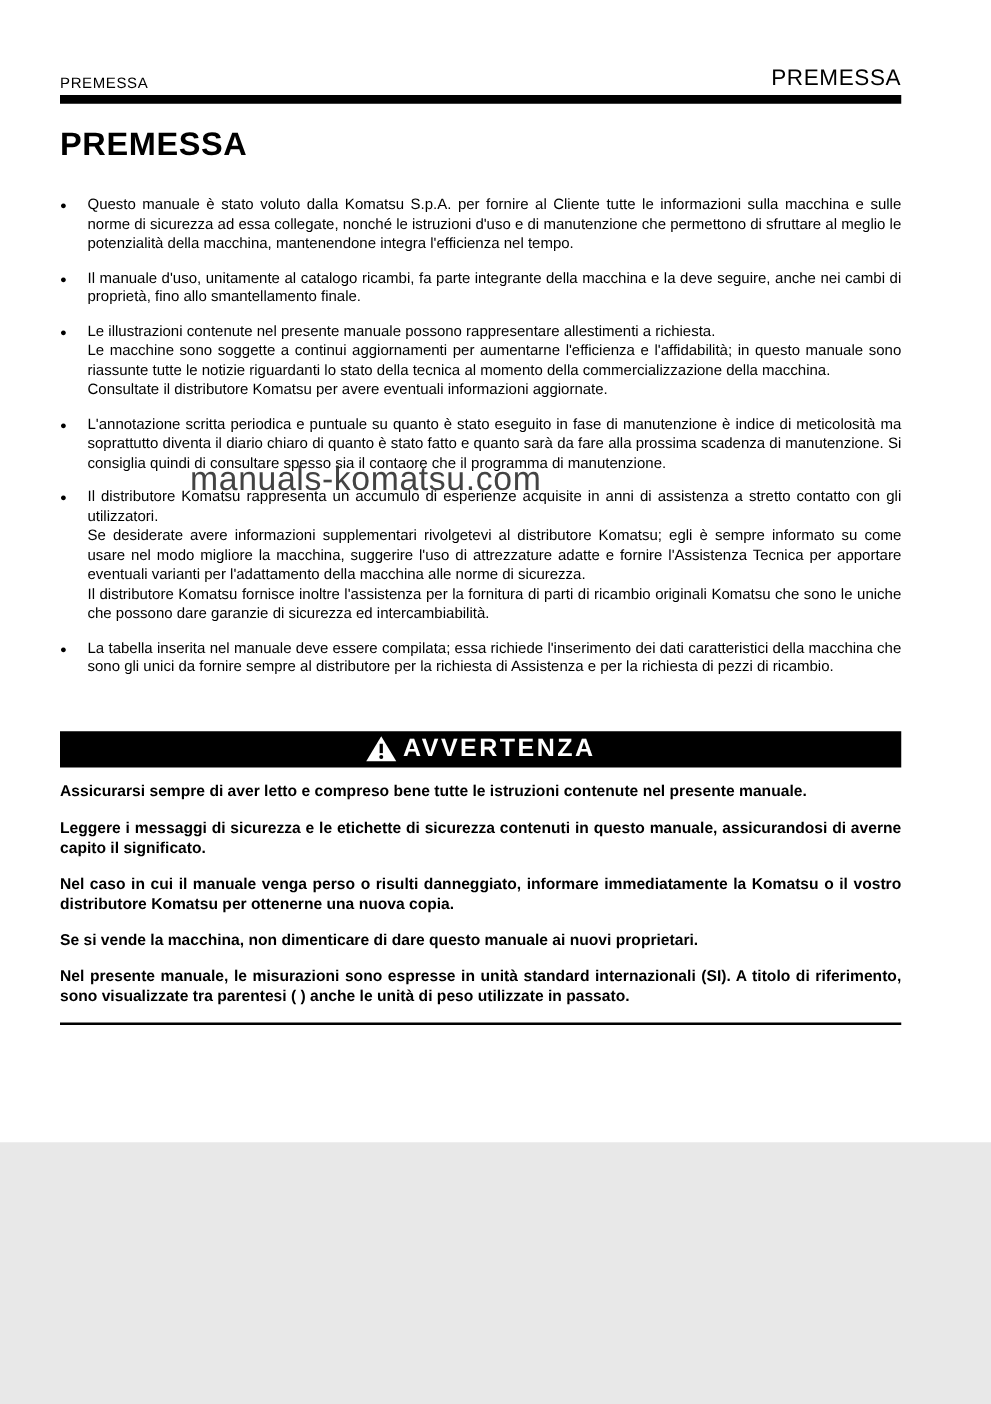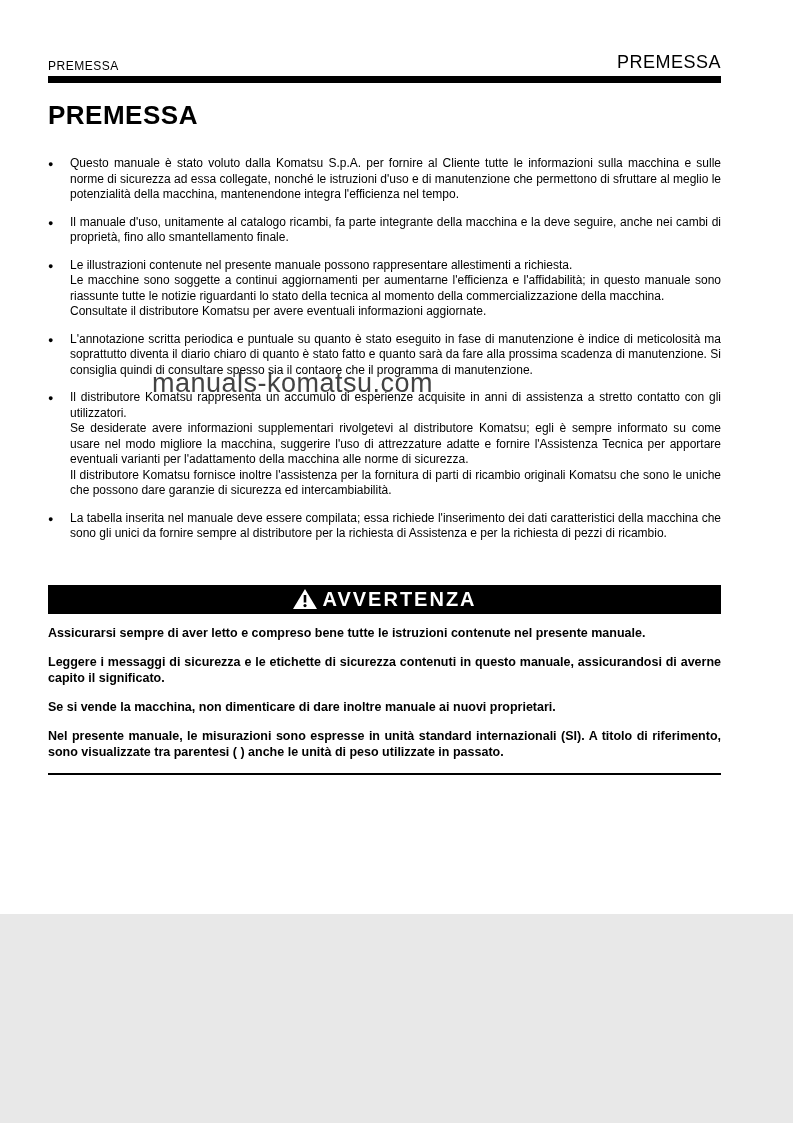--- a/index.html
+++ b/index.html
@@ -181,21 +181,22 @@
           <rect x="11.7" y="7" width="2.6" height="7.5" fill="#000000"></rect>
           <circle cx="13" cy="17.6" r="1.6" fill="#000000"></circle>
         </svg>
       </span>
       <span class="warning-label">AVVERTENZA</span>
     </div>
 
     <div class="warning-paragraphs">
       <p class="warning-paragraph">Assicurarsi sempre di aver letto e compreso bene tutte le istruzioni contenute nel presente manuale.</p>
       <p class="warning-paragraph">Leggere i messaggi di sicurezza e le etichette di sicurezza contenuti in questo manuale, assicurandosi di averne capito il significato.</p>
-      <p class="warning-paragraph">Se si vende la macchina, non dimenticare di dare inoltre manuale ai nuovi proprietari.</p>
+      <p class="warning-paragraph">Nel caso in cui il manuale venga perso o risulti danneggiato, informare immediatamente la Komatsu o il vostro distributore Komatsu per ottenerne una nuova copia.</p>
+      <p class="warning-paragraph">Se si vende la macchina, non dimenticare di dare questo manuale ai nuovi proprietari.</p>
       <p class="warning-paragraph">Nel presente manuale, le misurazioni sono espresse in unità standard internazionali (SI). A titolo di riferimento, sono visualizzate tra parentesi ( ) anche le unità di peso utilizzate in passato.</p>
     </div>
 
     <div class="bottom-rule"></div>
 
   </div>
 
   <div class="watermark">manuals-komatsu.com</div>
 
   <div class="footer-page">1-2</div>

